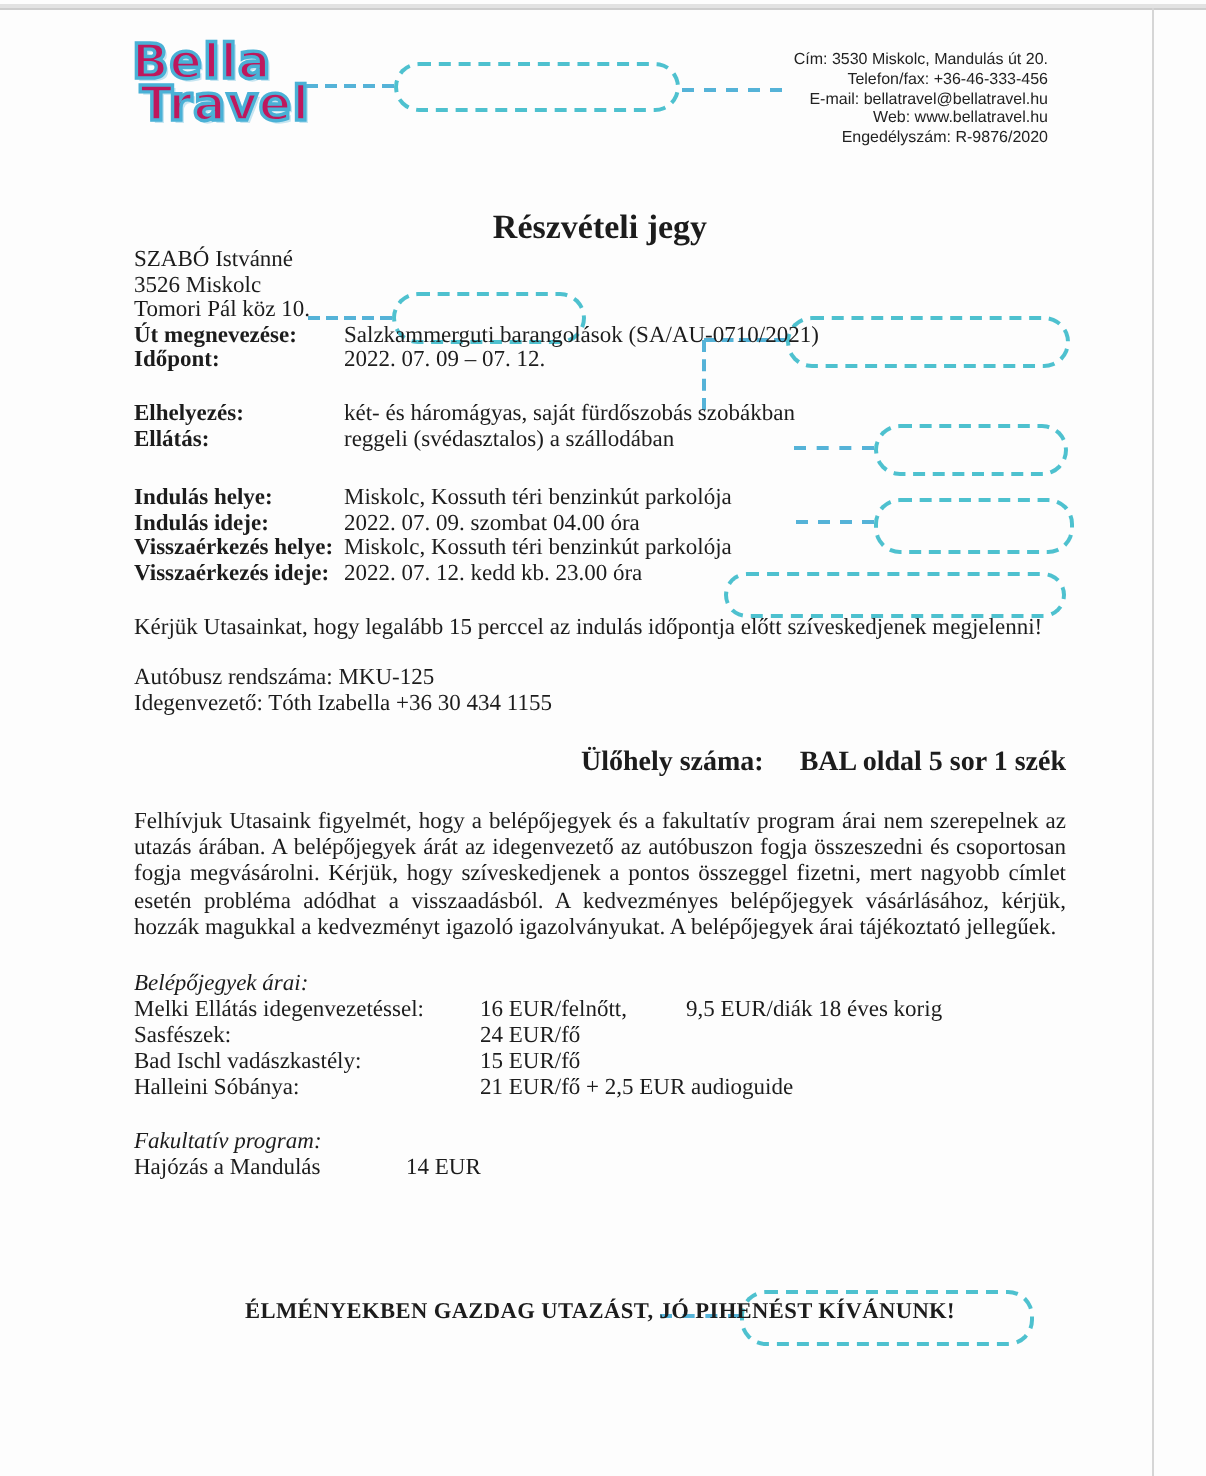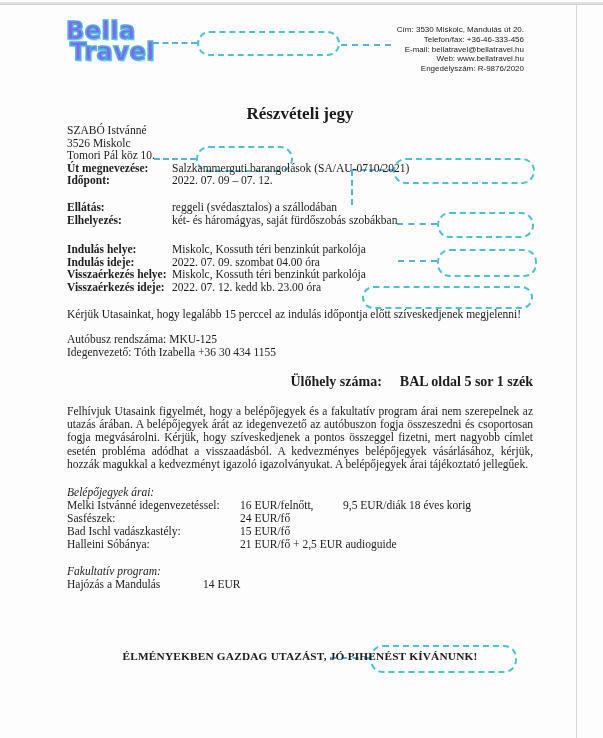--- a/index.html
+++ b/index.html
@@ -5,21 +5,21 @@
   html,body{margin:0;padding:0;background:#ffffff;}
   .page{
     position:relative;width:603px;height:738px;overflow:hidden;background:#fdfdfd;
     font-family:"Liberation Serif",serif;color:#1c1c1c;
   }
   .page-top-edge{position:absolute;top:2px;left:0;width:603px;height:2px;background:#e2e2e2;border-bottom:1px solid #cdcdcd;}
   .page-right-edge{position:absolute;top:4px;left:576px;width:1px;height:734px;background:#d6d6d6;}
 
   
   .logo{position:absolute;left:66px;top:21px;font-family:"DejaVu Sans",sans-serif;
-        font-weight:bold;font-size:24px;line-height:21px;color:#8b5cf6;
+        font-weight:bold;font-size:24px;line-height:21px;color:#be185d;
         -webkit-text-stroke:1.7px #4ab1d6;letter-spacing:.5px;
         text-shadow:1.5px 1.5px 0 rgba(74,177,214,.30);}
   .logo .l2{margin-left:4px;}
   .contact{position:absolute;top:25px;right:79px;text-align:right;
            font-family:"Liberation Sans",sans-serif;font-size:8px;line-height:9.8px;color:#222;}
 
   
   .abox{position:absolute;border:2px dashed #4ec1cf;border-radius:13px;background:transparent;box-sizing:border-box;}
   .hline{position:absolute;height:0;border-top:2px dashed #55b3d8;}
   .vline{position:absolute;width:0;border-left:2px dashed #55b3d8;}
@@ -103,26 +103,26 @@
         <span class="dval">Salzkammerguti barangolások (SA/AU-0710/2021)</span>
       </div>
       <div class="drow">
         <span class="dlabel">Időpont:</span>
         <span class="dval">2022. 07. 09 – 07. 12.</span>
       </div>
     </div>
 
     <div class="group g2">
       <div class="drow">
+        <span class="dlabel">Elhelyezés:</span>
+        <span class="dval">két- és háromágyas, saját fürdőszobás szobákban</span>
+      </div>
+      <div class="drow">
         <span class="dlabel">Ellátás:</span>
         <span class="dval">reggeli (svédasztalos) a szállodában</span>
-      </div>
-      <div class="drow">
-        <span class="dlabel">Elhelyezés:</span>
-        <span class="dval">két- és háromágyas, saját fürdőszobás szobákban</span>
       </div>
     </div>
 
     <div class="group g3">
       <div class="drow">
         <span class="dlabel">Indulás helye:</span>
         <span class="dval">Miskolc, Kossuth téri benzinkút parkolója</span>
       </div>
       <div class="drow">
         <span class="dlabel">Indulás ideje:</span>
@@ -148,21 +148,21 @@
     <div class="seat">
       <span>Ülőhely száma:</span>
       <span class="sv">BAL oldal 5 sor 1 szék</span>
     </div>
 
     <div class="para2">Felhívjuk Utasaink figyelmét, hogy a belépőjegyek és a fakultatív program árai nem szerepelnek az utazás árában. A belépőjegyek árát az idegenvezető az autóbuszon fogja összeszedni és csoportosan fogja megvásárolni. Kérjük, hogy szíveskedjenek a pontos összeggel fizetni, mert nagyobb címlet esetén probléma adódhat a visszaadásból. A kedvezményes belépőjegyek vásárlásához, kérjük, hozzák magukkal a kedvezményt igazoló igazolványukat. A belépőjegyek árai tájékoztató jellegűek.</div>
 
     <div class="prices">
       <div class="iheading">Belépőjegyek árai:</div>
       <div class="trow">
-        <span class="tlabel">Melki Istvánné idegenvezetéssel:</span>
+        <span class="tlabel">Melki Ellátás idegenvezetéssel:</span>
         <span class="tprice">16 EUR/felnőtt,</span>
         <span class="tprice2">9,5 EUR/diák 18 éves korig</span>
       </div>
       <div class="trow">
         <span class="tlabel">Sasfészek:</span>
         <span class="tprice">24 EUR/fő</span>
       </div>
       <div class="trow">
         <span class="tlabel">Bad Ischl vadászkastély:</span>
         <span class="tprice">15 EUR/fő</span>

